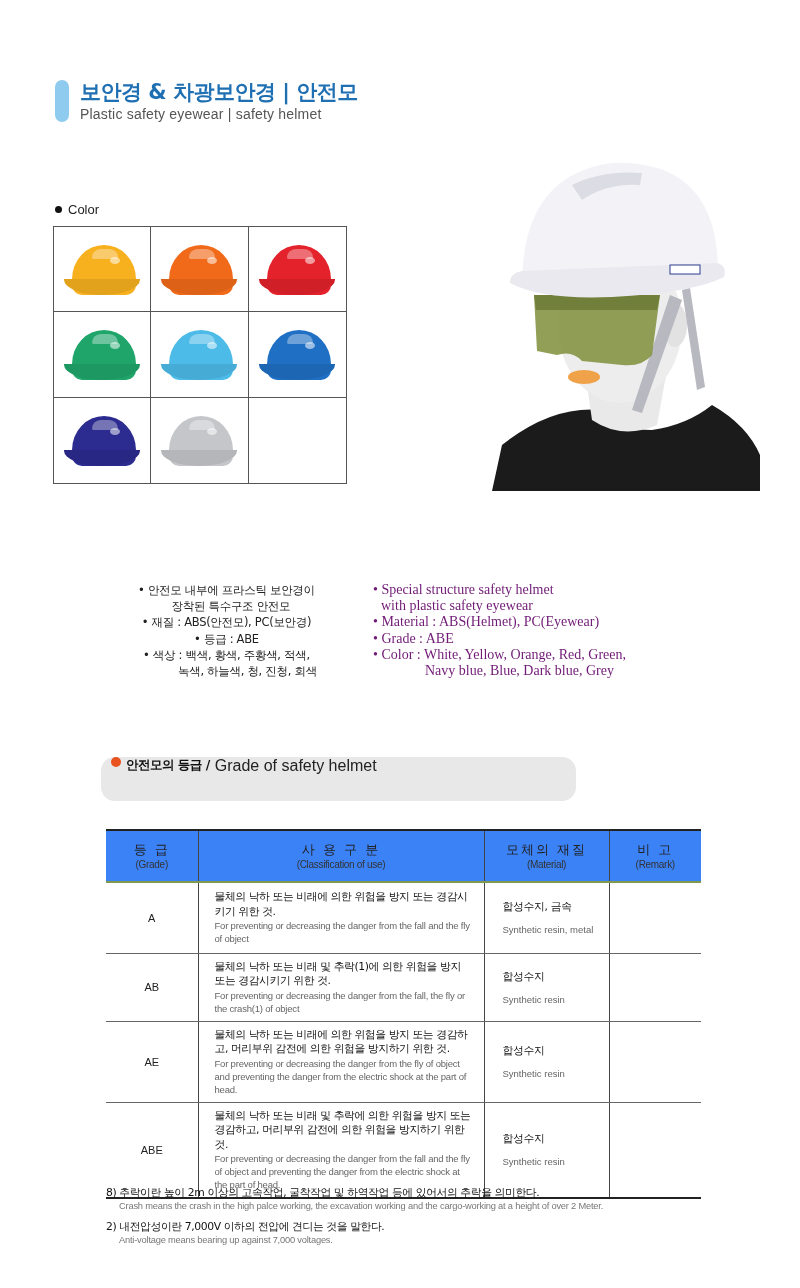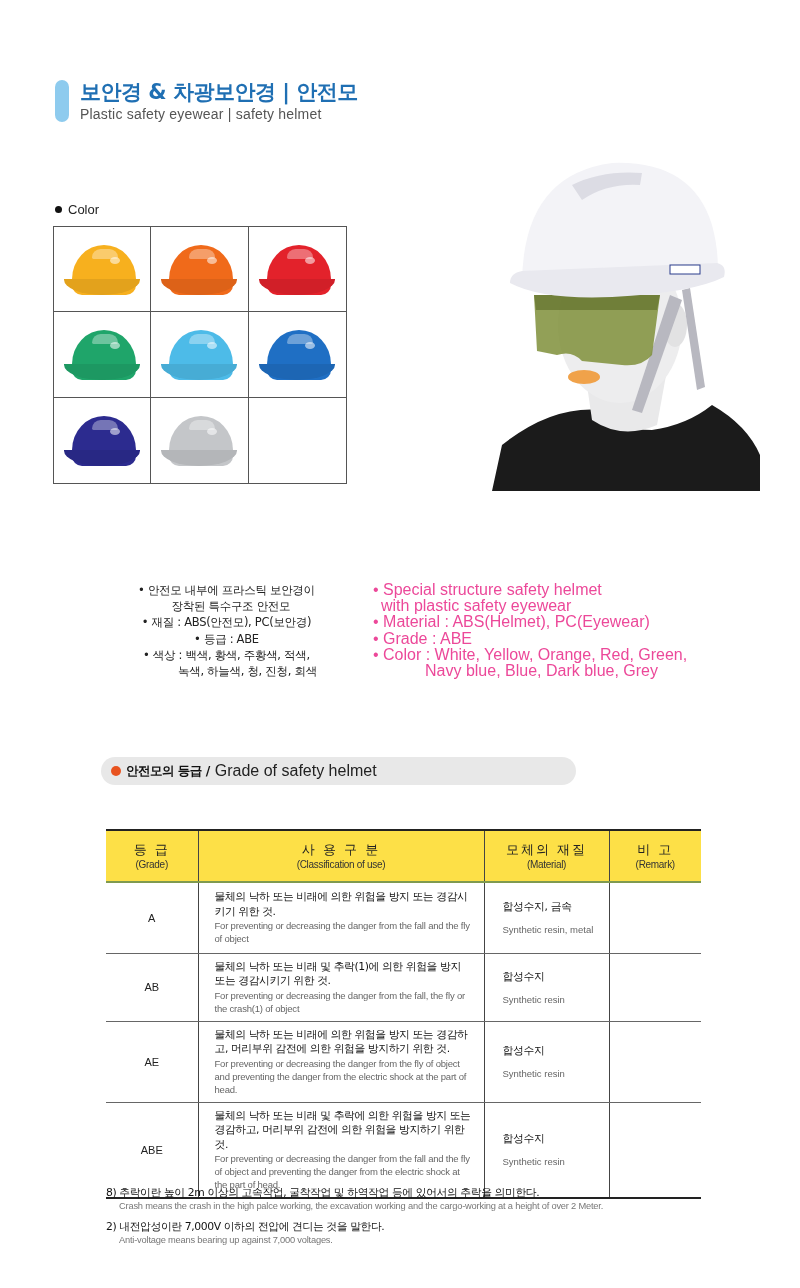--- a/index.html
+++ b/index.html
@@ -22,35 +22,35 @@
   .helmet .dome { position: absolute; left: 10px; top: 4px; width: 64px; height: 50px; border-radius: 32px 32px 10px 10px / 34px 34px 10px 10px; }
   .helmet .brim { position: absolute; left: 2px; top: 38px; width: 76px; height: 16px; border-radius: 0 0 40px 40px / 0 0 16px 16px; }
   .helmet .ridge { position: absolute; left: 30px; top: 8px; width: 26px; height: 10px; border-radius: 12px 12px 2px 2px; opacity: 0.35; background: #fff; }
   .helmet .shine { position: absolute; left: 48px; top: 16px; width: 10px; height: 7px; border-radius: 50%; background: rgba(255,255,255,0.55); }
 
   
   .photo { left: 492px; top: 155px; width: 268px; height: 336px; overflow: hidden; background: #fff; }
 
   
   .spec-ko { left: 136px; top: 582px; font-size: 11.5px; line-height: 16.2px; color: #222; white-space: nowrap; letter-spacing: -0.3px; text-align: center; }
-  .spec-en { left: 373px; top: 582px; font-size: 16px; line-height: 16.2px; color: #ec4899; white-space: nowrap; font-family: Liberation Sans, sans-serif; }
+  .spec-en { left: 373px; top: 582px; font-size: 14px; line-height: 16.2px; color: #701a75; white-space: nowrap; font-family: Liberation Serif, serif; }
   .indent-ko { padding-left: 42px; }
   .indent-ko2 { padding-left: 9px; }
   .indent-en { padding-left: 52px; }
   .indent-en2 { padding-left: 8px; }
 
   
-  .grade-pill { left: 101px; top: 757px; width: 475px; height: 28px; border-radius: 14px; background: #e8e8e8; display: flex; align-items: center; padding-left: 10px; gap: 5px; }
+  .grade-pill { left: 101px; top: 757px; width: 475px; height: 44px; border-radius: 14px; background: #e8e8e8; display: flex; padding-left: 10px; gap: 5px; }
   .orange-dot { width: 10px; height: 10px; border-radius: 50%; background: #e8531f; }
   .pill-ko { font-size: 12.5px; font-weight: bold; color: #111; letter-spacing: -0.5px; }
   .pill-en { font-size: 16px; color: #222; font-family: "Liberation Sans", sans-serif; }
 
   
   .tbl { left: 106px; top: 829px; width: 595px; border-collapse: collapse; border-top: 2px solid #222; border-bottom: 2px solid #222; }
-  .tbl th { background: #fde047; border-bottom: 2px solid #7f9a4f; border-right: 1px solid #444; font-weight: normal; text-align: center; height: 52px; padding-top: 2px; }
+  .tbl th { background: #3b82f6; border-bottom: 2px solid #7f9a4f; border-right: 1px solid #444; font-weight: normal; text-align: center; height: 52px; padding-top: 2px; }
   .tbl th:last-child, .tbl td:last-child { border-right: none; }
   .th-ko { font-size: 13px; color: #222; letter-spacing: 2px; display: block; line-height: 16px; }
   .th-en { font-size: 10px; color: #333; display: block; line-height: 14px; font-family: "Liberation Sans", sans-serif; letter-spacing: -0.3px; }
   .tbl td { border-right: 1px solid #444; border-bottom: 1px solid #666; vertical-align: middle; }
   .tbl tr:last-child td { border-bottom: none; }
   .td-grade { text-align: center; font-size: 11px; color: #222; font-family: "Liberation Sans", sans-serif; }
   .td-use { padding: 6px 10px 6px 16px; }
   .use-ko { font-size: 10.8px; color: #111; line-height: 14.5px; letter-spacing: -0.4px; }
   .use-en { font-size: 9.5px; color: #666; line-height: 13px; font-family: "Liberation Sans", sans-serif; letter-spacing: -0.2px; }
   .td-mat { padding-left: 18px; margin-top: 36px; }

